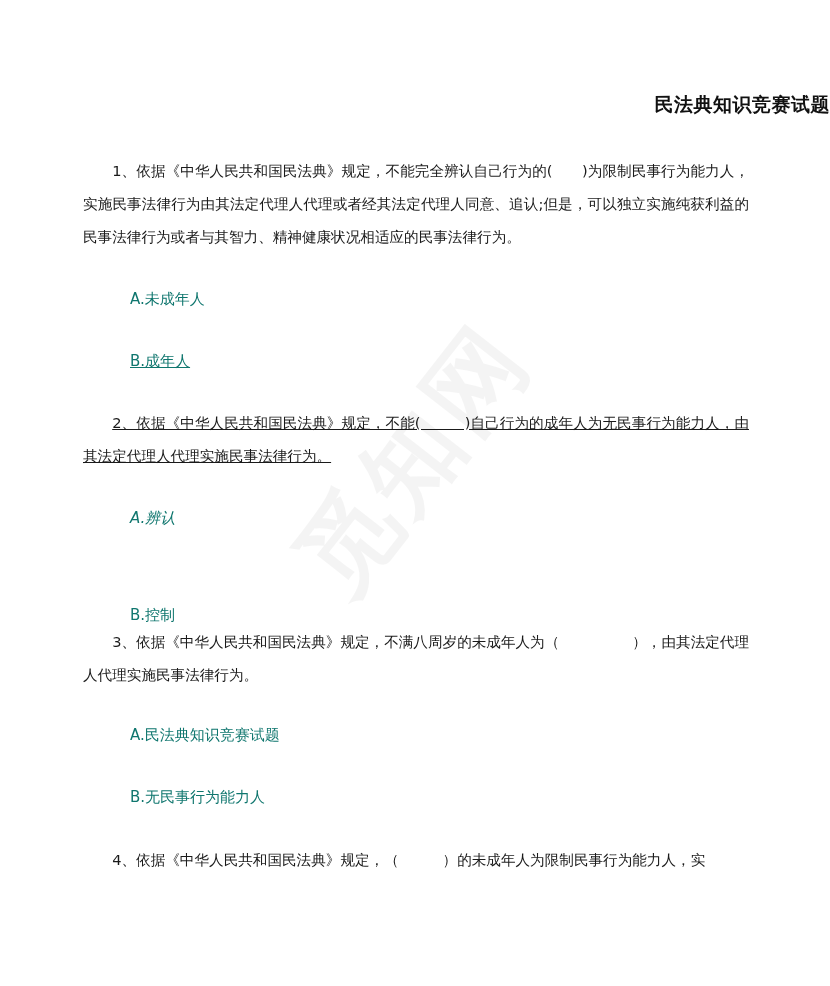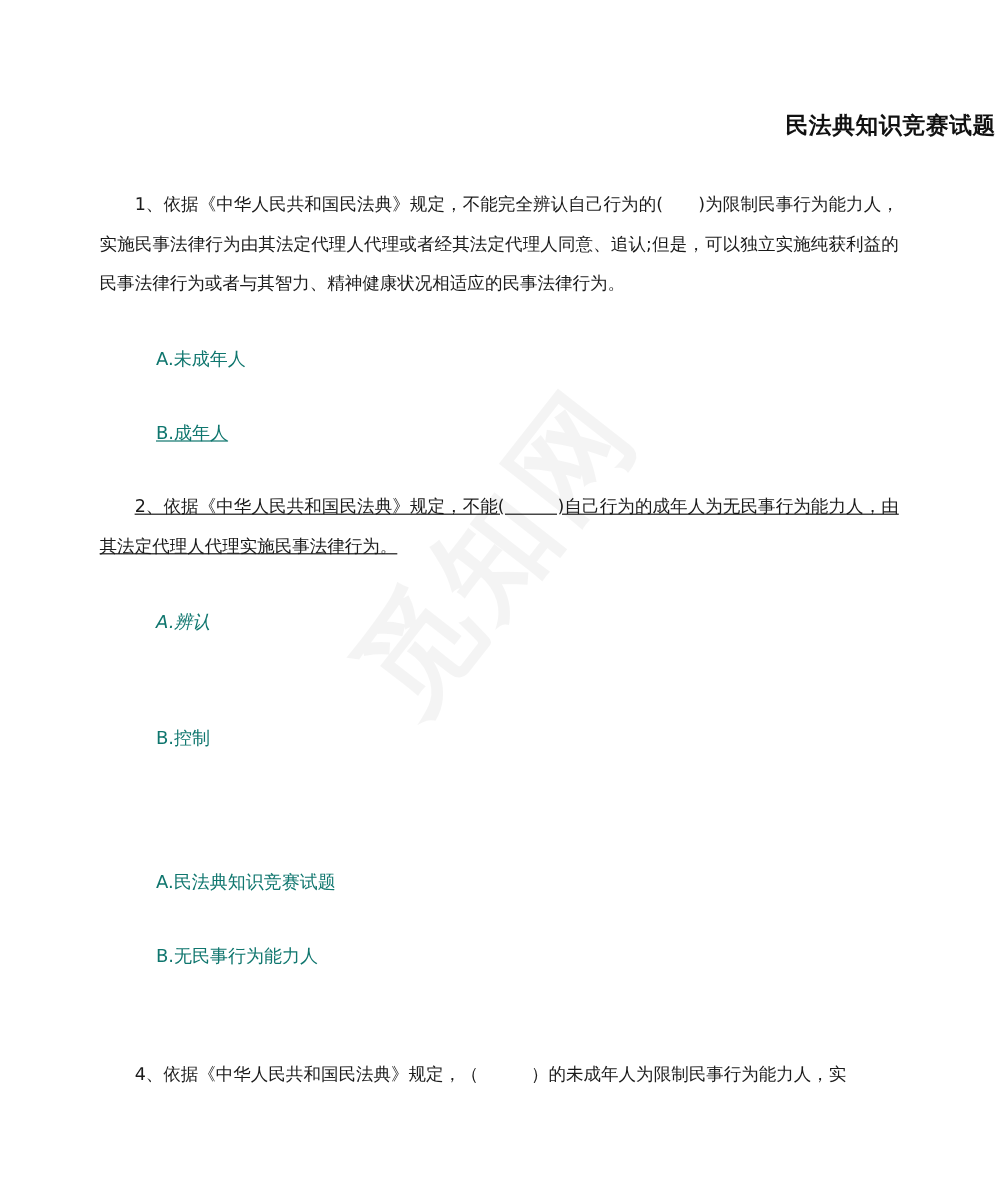--- a/index.html
+++ b/index.html
@@ -24,17 +24,18 @@
   <div class="title">民法典知识竞赛试题</div>
 
   <div class="para" style="top:154px;">1、依据《中华人民共和国民法典》规定，不能完全辨认自己行为的(　　)为限制民事行为能力人，实施民事法律行为由其法定代理人代理或者经其法定代理人同意、追认;但是，可以独立实施纯获利益的民事法律行为或者与其智力、精神健康状况相适应的民事法律行为。</div>
   <div class="opt" style="top:289px;">A.未成年人</div>
   <div class="opt" style="top:351px;text-decoration:underline;">B.成年人</div>
 
   <div class="para" style="top:406px;text-decoration:underline;">2、依据《中华人民共和国民法典》规定，不能(　　　)自己行为的成年人为无民事行为能力人，由其法定代理人代理实施民事法律行为。</div>
   <div class="opt" style="top:508px;font-style:italic;">A.辨认</div>
   <div class="opt" style="top:569px;margin-top:36px;">B.控制</div>
 
+  <div class="para" style="top:625px;">3、依据《中华人民共和国民法典》规定，不满八周岁的未成年人为（　　　　　），由其法定代理人代理实施民事法律行为。</div>
   <div class="opt" style="top:725px;">A.民法典知识竞赛试题</div>
   <div class="opt" style="top:787px;">B.无民事行为能力人</div>
 
-  <div class="para" style="top:843px;margin-top:36px;">4、依据《中华人民共和国民法典》规定，（　　　）的未成年人为限制民事行为能力人，实</div>
+  <div class="para" style="top:843px;">4、依据《中华人民共和国民法典》规定，（　　　）的未成年人为限制民事行为能力人，实</div>
 </div>
 
 </body></html>

